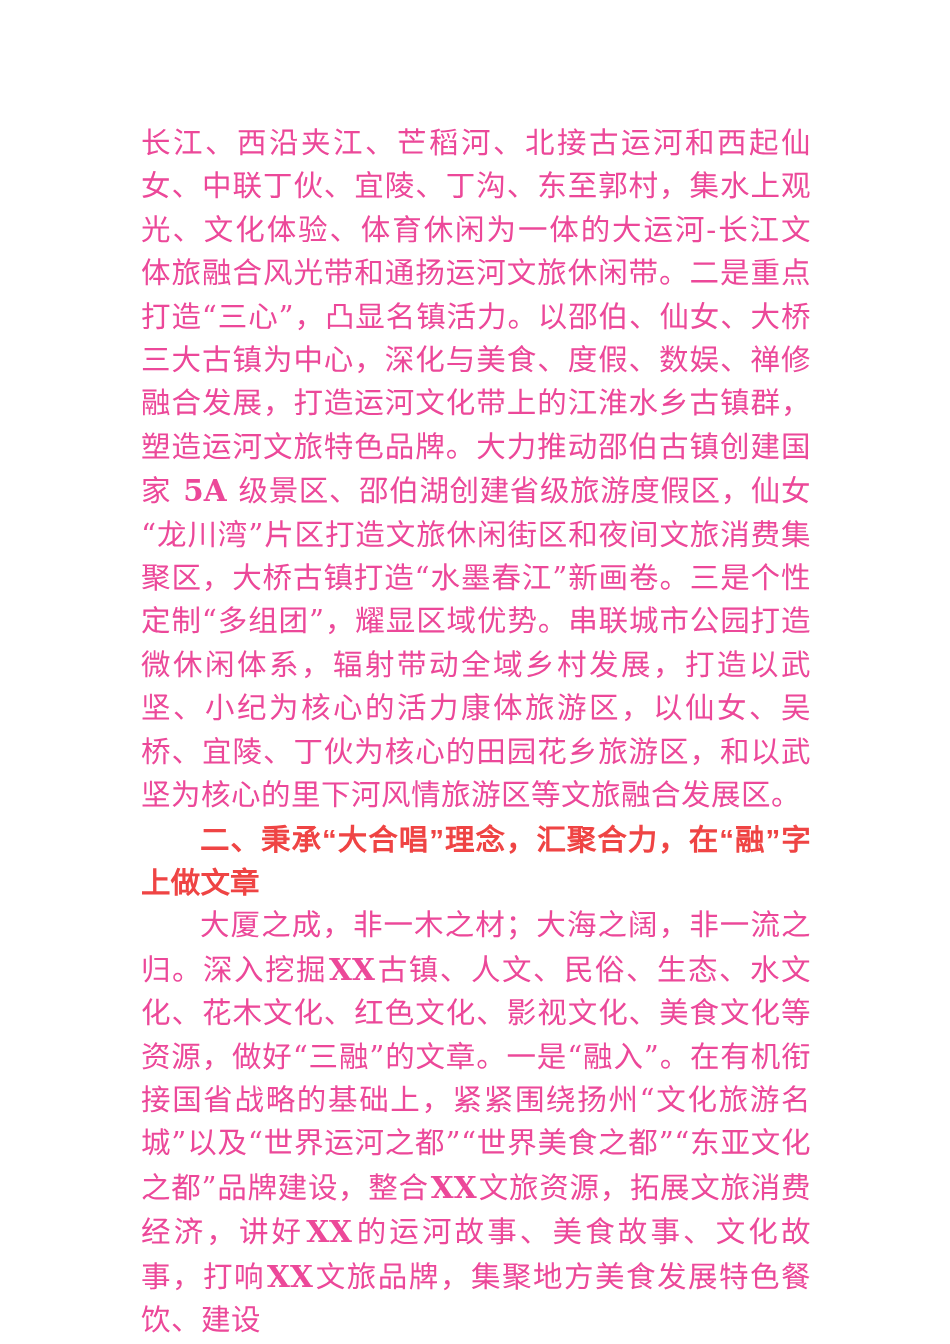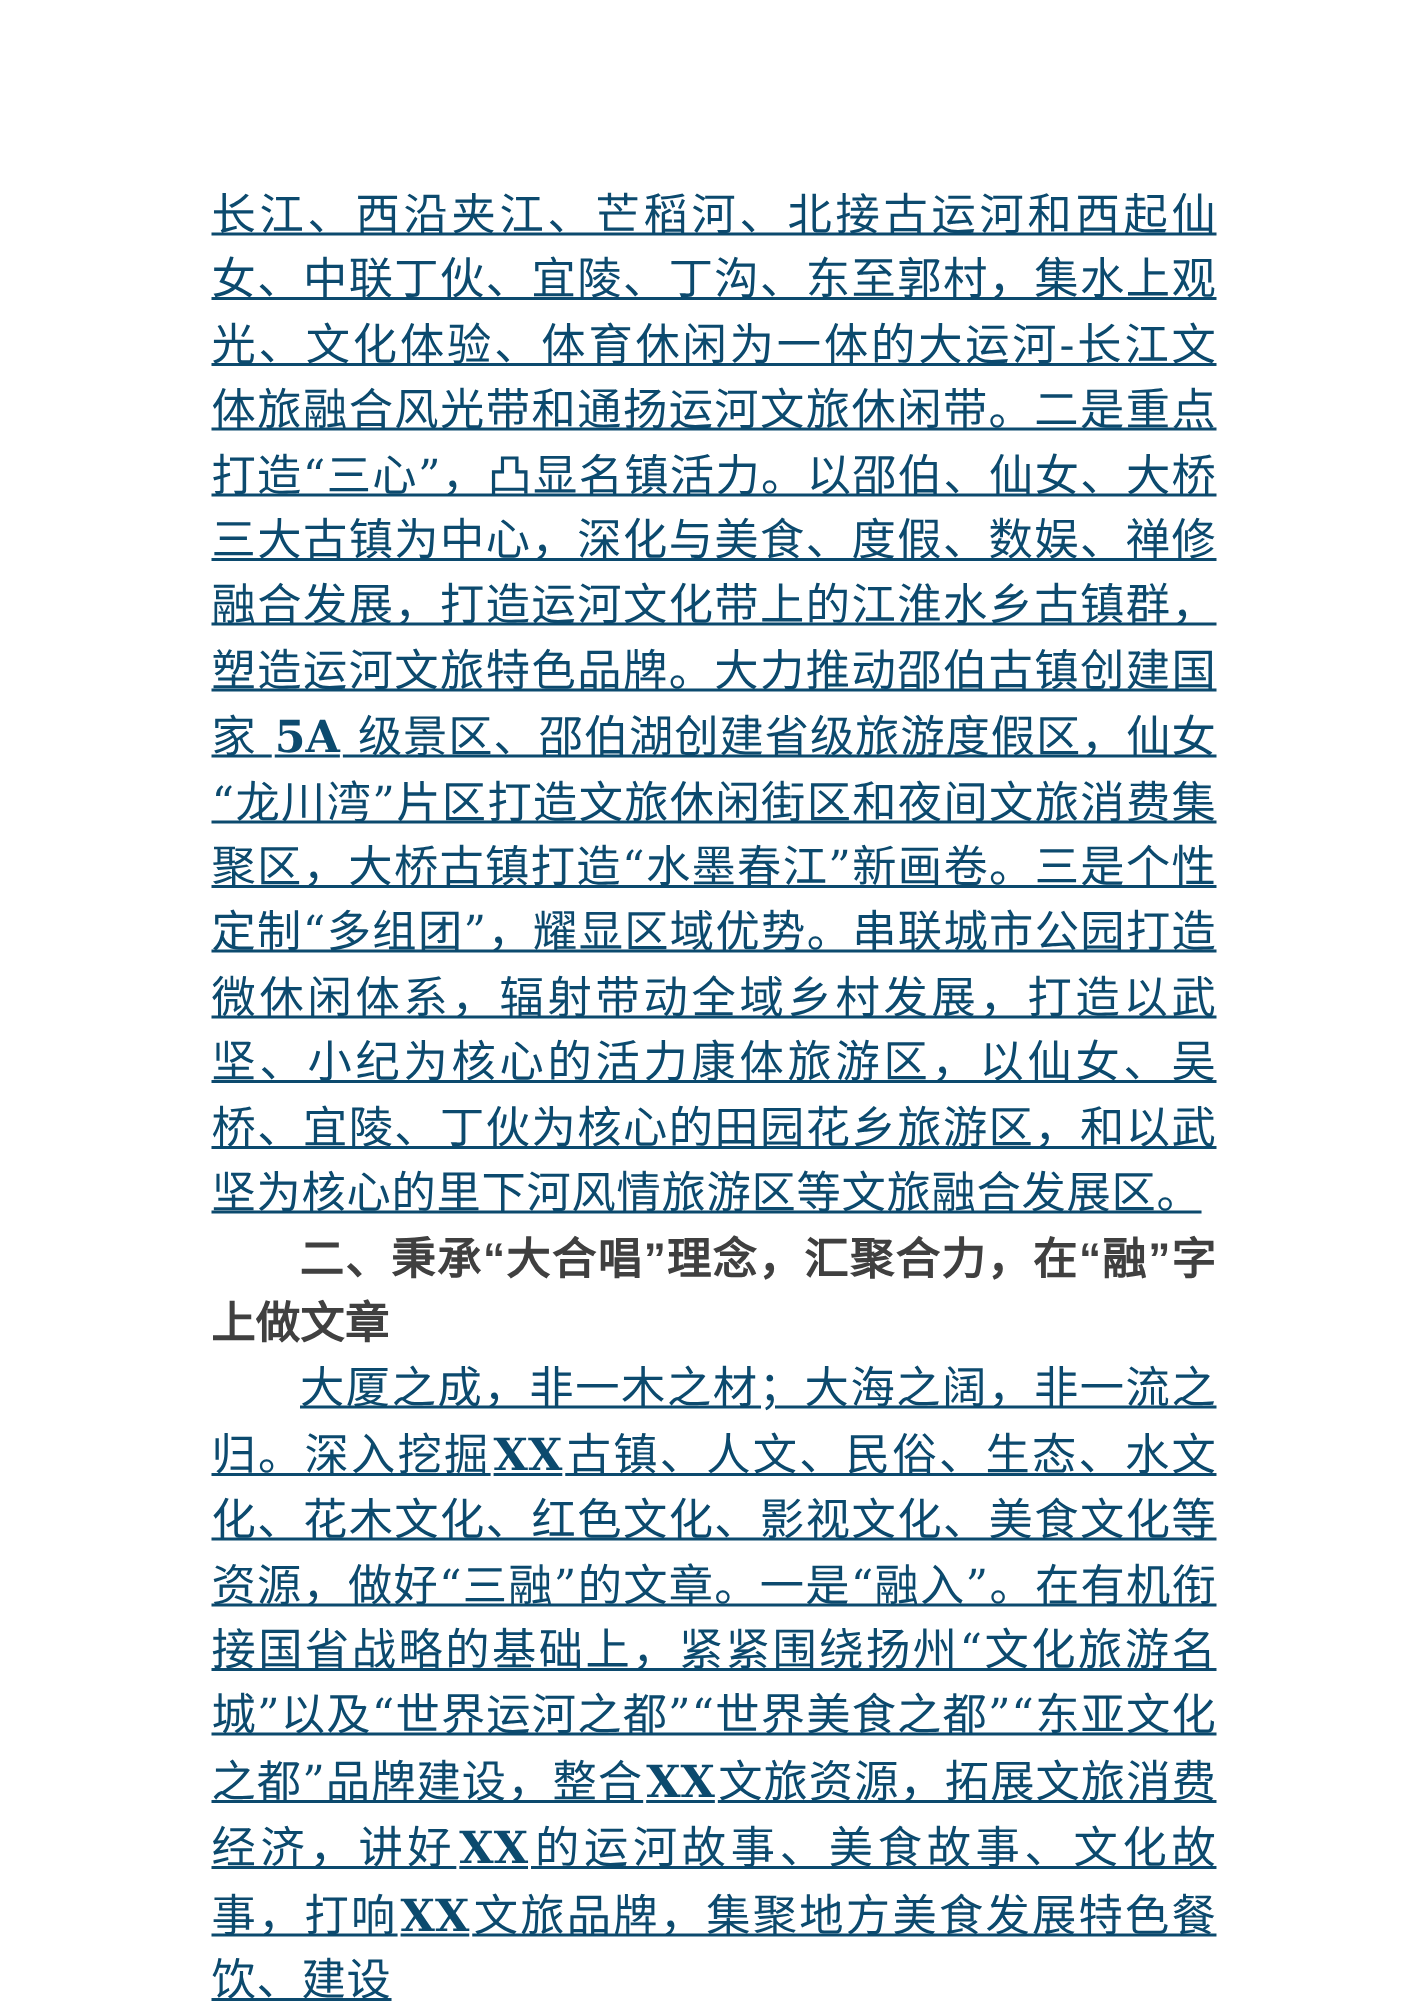--- a/index.html
+++ b/index.html
@@ -23,38 +23,37 @@
     position: absolute;
     left: 141px;
     top: 122px;
     width: 670px;
   }
   
   .body-para {
     font-family: "DejaVu Serif", "Liberation Serif", serif;
     font-size: 29.5px;
     line-height: 43.4px;
-    color: #0c4a6e;
+    color: #ec4899;
     text-align: justify;
     text-justify: inter-ideograph;
     margin: 0;
     letter-spacing: 0.5px;
     font-weight: 400;
-    text-decoration: underline;
     -webkit-font-smoothing: antialiased;
   }
   .body-para.indent {
     text-indent: 2em;
   }
   
   .heading {
     font-family: "Liberation Sans", "DejaVu Sans", sans-serif;
     font-size: 29.5px;
     line-height: 43.4px;
-    color: #404040;
+    color: #ef4444;
     font-weight: bold;
     text-align: justify;
     text-justify: inter-ideograph;
     text-indent: 2em;
     margin: 0;
     letter-spacing: 0.2px;
   }
   
   .latin {
     font-family: "DejaVu Serif", "Liberation Serif", serif;

